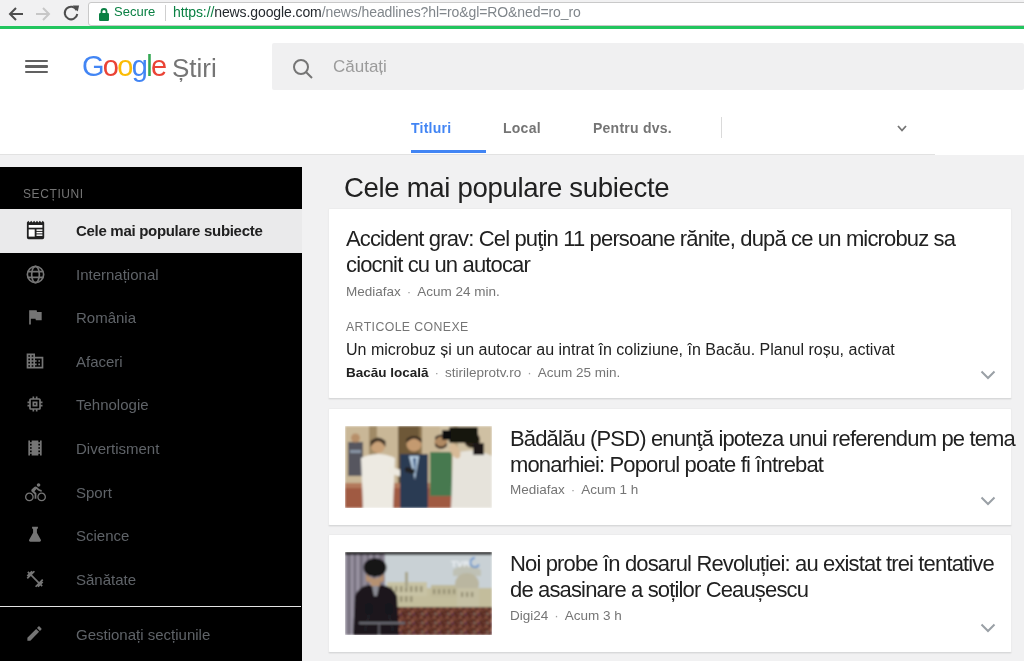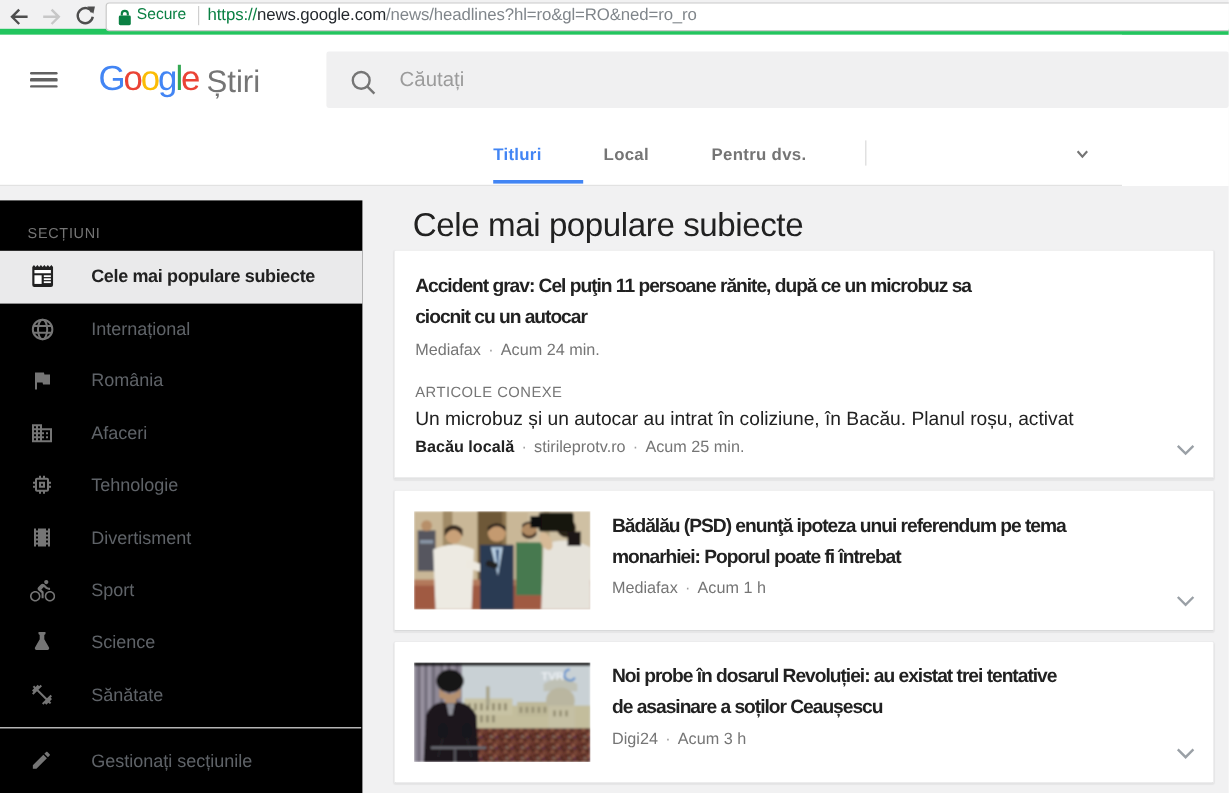--- a/index.html
+++ b/index.html
@@ -1,19 +1,19 @@
 <!DOCTYPE html>
 <html><head><meta charset="utf-8">
 <style>
 *{margin:0;padding:0;box-sizing:border-box}
 html,body{width:1024px;height:661px;overflow:hidden}
 body{font-family:"Liberation Sans",sans-serif;background:#fff;position:relative}
 .a{position:absolute}
 
-#toolbar{left:0;top:0;width:1024px;height:29px;background:#f1f1f2;border-bottom:5px solid #22c55e}
+#toolbar{left:0;top:0;width:1024px;height:29px;background:#f1f1f2;border-bottom:3px solid #22c55e}
 #addrbar{left:88px;top:2px;width:940px;height:24px;background:#fff;border:1px solid #c9c9c9;border-radius:3px}
 #url{left:173px;top:0;height:40px;line-height:24px;font-size:14px;letter-spacing:-0.1px;white-space:nowrap}
 #secure{left:114px;top:0;height:24px;line-height:24px;font-size:13px;color:#0a8043}
 
 #header{left:0;top:29px;width:935px;height:126px;background:#fff;border-bottom:1px solid #e2e2e2}
 .hbar{left:25px;width:23px;height:2.5px;background:#616161;border-radius:1px}
 #logo{left:82px;top:19px;font-size:29px;letter-spacing:-1.7px;height:36px;line-height:36px}
 #stiri{left:172px;top:20.5px;font-size:26px;color:#757575;height:36px;line-height:36px}
 #search{left:272px;top:14px;width:752px;height:47px;background:#f0f0f1;border-radius:2px}
 #cautati{left:333px;top:14px;height:47px;line-height:47px;font-size:17px;color:#9b9b9b}
@@ -24,21 +24,21 @@
 #content{left:0;top:155px;width:1024px;height:506px;background:#f1f1f2}
 #sidebar{left:0;top:12px;width:302px;height:506px;background:#000000}
 #sectiuni{left:23px;top:20px;font-size:12px;letter-spacing:.6px;color:#757575}
 .row{left:0;width:302px;height:44px}
 .row .ic{position:absolute;left:25px;top:11px}
 .row .lbl{position:absolute;left:76px;top:0;height:44px;line-height:44px;font-size:15px;color:#5f6368;white-space:nowrap}
 #divider{left:0;top:439px;width:301px;height:1px;background:#e2e2e2}
 
 .card{left:328px;width:684px;background:#fff;border:1px solid #ececed;border-bottom-color:#d8d9da;border-radius:2px;box-shadow:0 1px 1px rgba(0,0,0,.05)}
 #heading{left:344px;top:16.5px;font-size:27.6px;color:#212121;letter-spacing:-.35px}
-.title{font-size:16px;font-weight:bold;color:#212121;line-height:26px;white-space:nowrap;letter-spacing:-0.85px}
+.title{font-size:22px;font-weight:normal;color:#212121;line-height:26px;white-space:nowrap;letter-spacing:-0.85px}
 .meta{font-size:13.5px;color:#757575;white-space:nowrap}
 .meta .dot{color:#9e9e9e;padding:0 6px}
 .chev{width:20px;height:20px}
 </style></head>
 <body>
 
 <div class="a" id="toolbar">
   <svg class="a" style="left:7px;top:5px" width="18" height="18" viewBox="0 0 18 18">
       <path d="M16 9H3.5M9 3 3 9l6 6" stroke="#4e4e4e" stroke-width="2" fill="none"></path>
     </svg>

